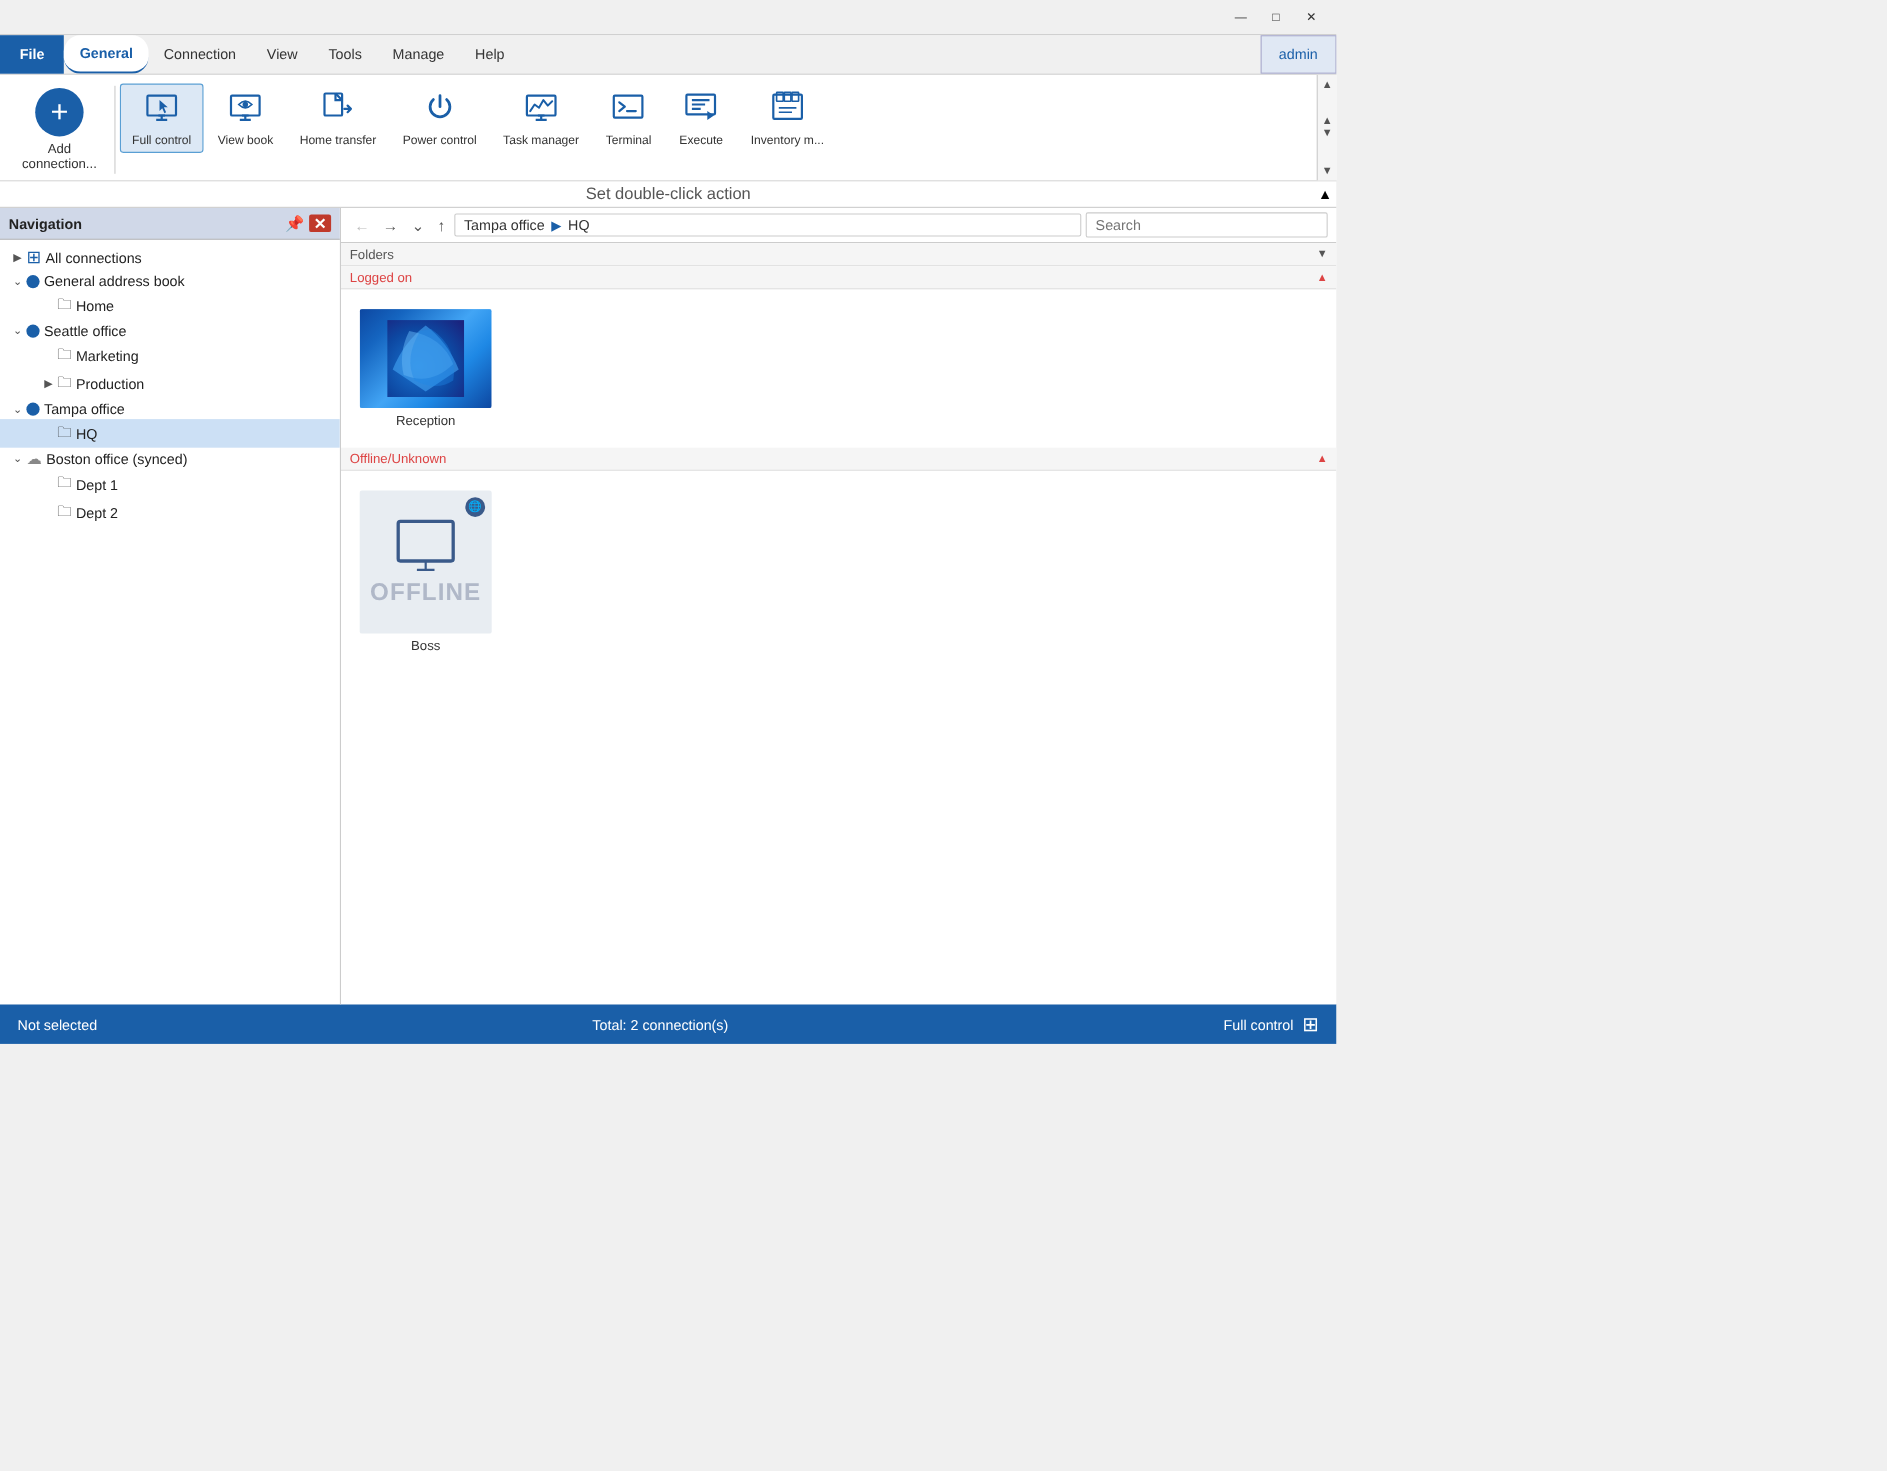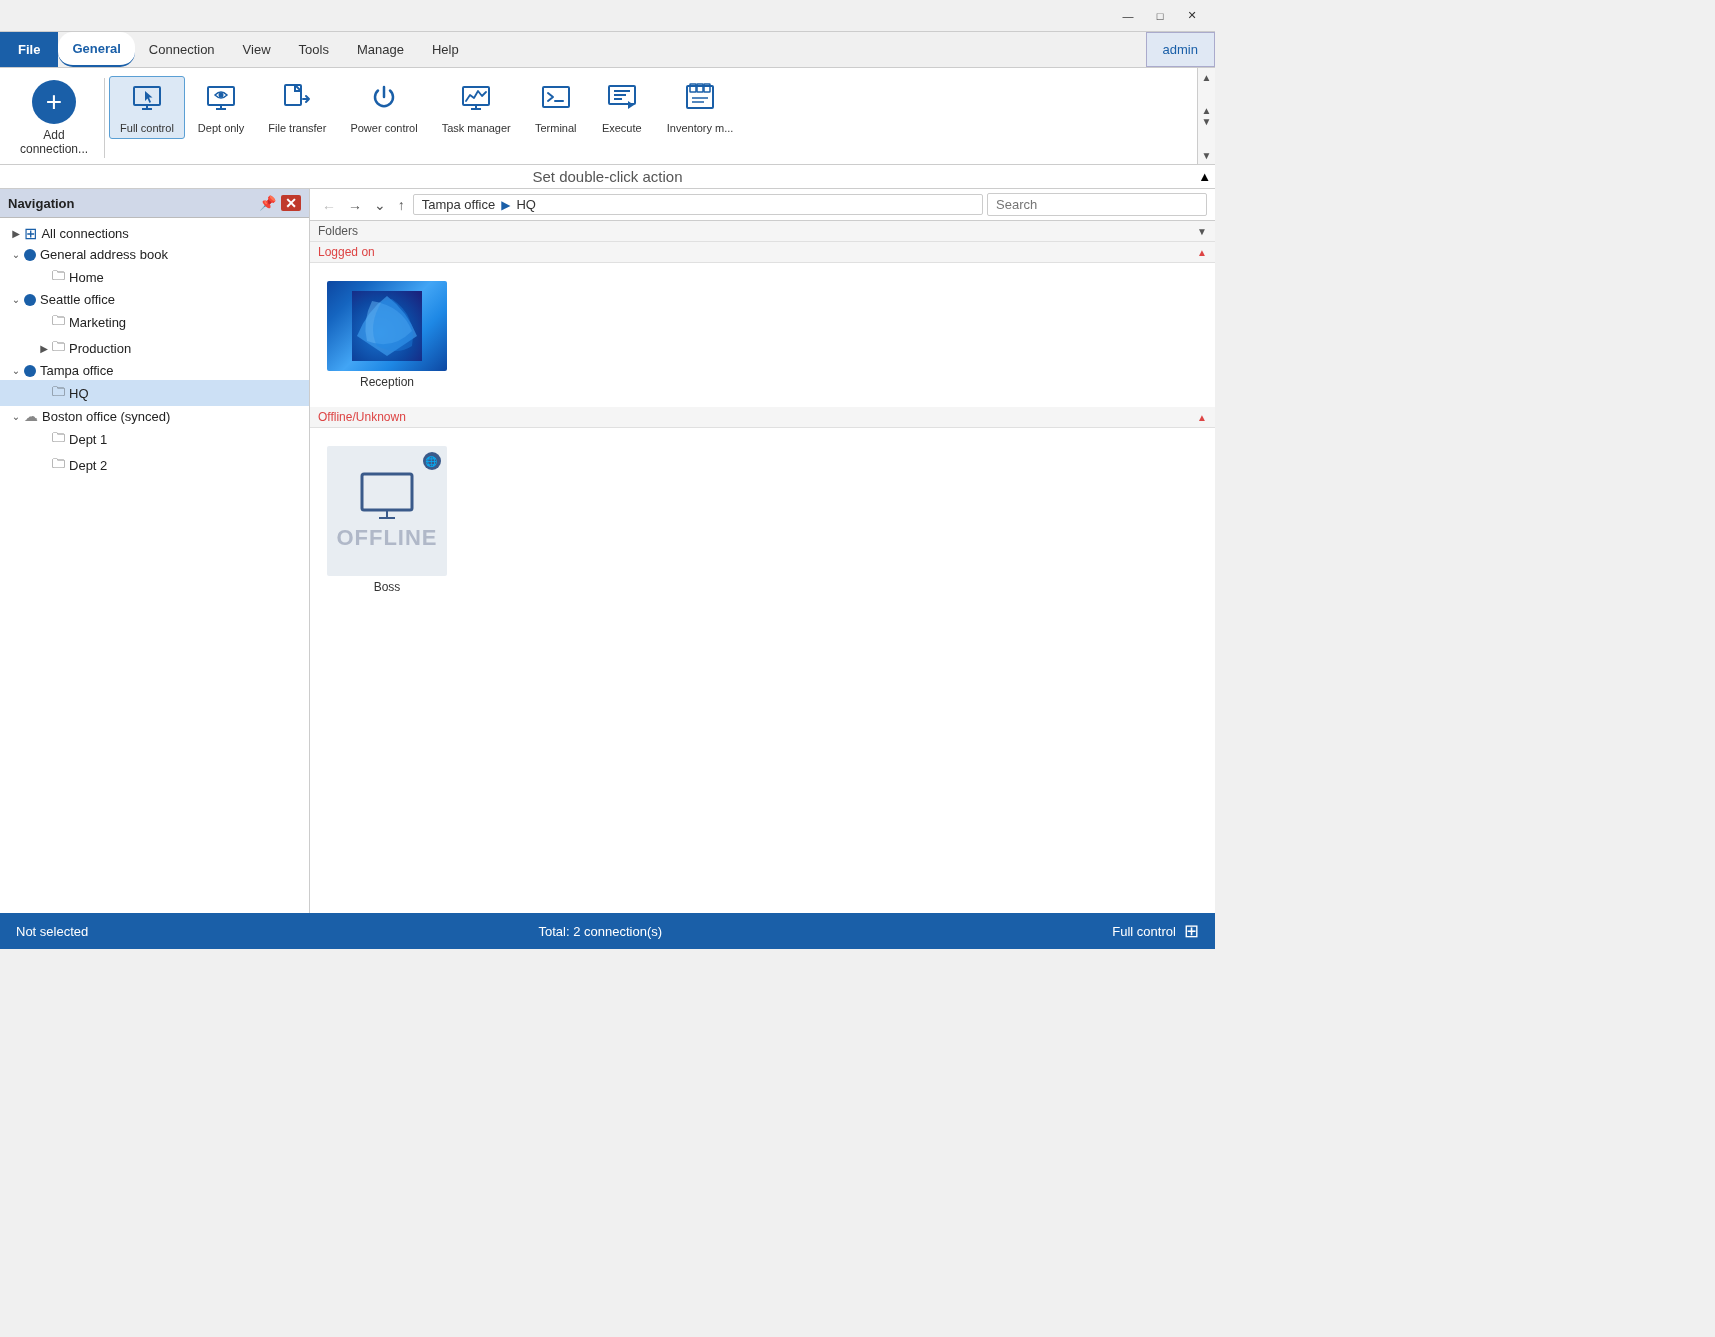--- a/index.html
+++ b/index.html
@@ -255,33 +255,33 @@
         <div class="tool-icon">
           <svg width="32" height="32" viewBox="0 0 32 32" fill="none" xmlns="http://www.w3.org/2000/svg">
             <rect x="3" y="6" width="26" height="18" rx="1" stroke="#1a5fa8" stroke-width="2" fill="none"></rect>
             <line x1="13" y1="24" x2="19" y2="24" stroke="#1a5fa8" stroke-width="2"></line>
             <line x1="16" y1="24" x2="16" y2="28" stroke="#1a5fa8" stroke-width="2"></line>
             <line x1="11" y1="28" x2="21" y2="28" stroke="#1a5fa8" stroke-width="2"></line>
             <path d="M10 14 Q16 8 22 14 Q16 20 10 14 Z" stroke="#1a5fa8" stroke-width="1.5" fill="none"></path>
             <circle cx="16" cy="14" r="2.5" fill="#1a5fa8"></circle>
           </svg>
         </div>
-        <div class="tool-label">Dept only</div>
+        <div class="tool-label">View book</div>
       </div>
 
       <div class="tool-btn">
         <div class="tool-icon">
           <svg width="32" height="32" viewBox="0 0 32 32" fill="none" xmlns="http://www.w3.org/2000/svg">
             <rect x="4" y="4" width="16" height="20" rx="1" stroke="#1a5fa8" stroke-width="2" fill="none"></rect>
             <path d="M14 4 L14 10 L20 10" stroke="#1a5fa8" stroke-width="2" fill="none"></path>
             <path d="M14 4 L20 10" stroke="#1a5fa8" stroke-width="2"></path>
             <path d="M22 18 L28 18 M25 15 L28 18 L25 21" stroke="#1a5fa8" stroke-width="2" stroke-linecap="round" stroke-linejoin="round"></path>
           </svg>
         </div>
-        <div class="tool-label">File transfer</div>
+        <div class="tool-label">Home transfer</div>
       </div>
 
       <div class="tool-btn">
         <div class="tool-icon">
           <svg width="32" height="32" viewBox="0 0 32 32" fill="none" xmlns="http://www.w3.org/2000/svg">
             <path d="M16 6 L16 16" stroke="#1a5fa8" stroke-width="2.5" stroke-linecap="round"></path>
             <path d="M10 9.5 A9 9 0 1 0 22 9.5" stroke="#1a5fa8" stroke-width="2.5" fill="none" stroke-linecap="round"></path>
           </svg>
         </div>
         <div class="tool-label">Power control</div>

